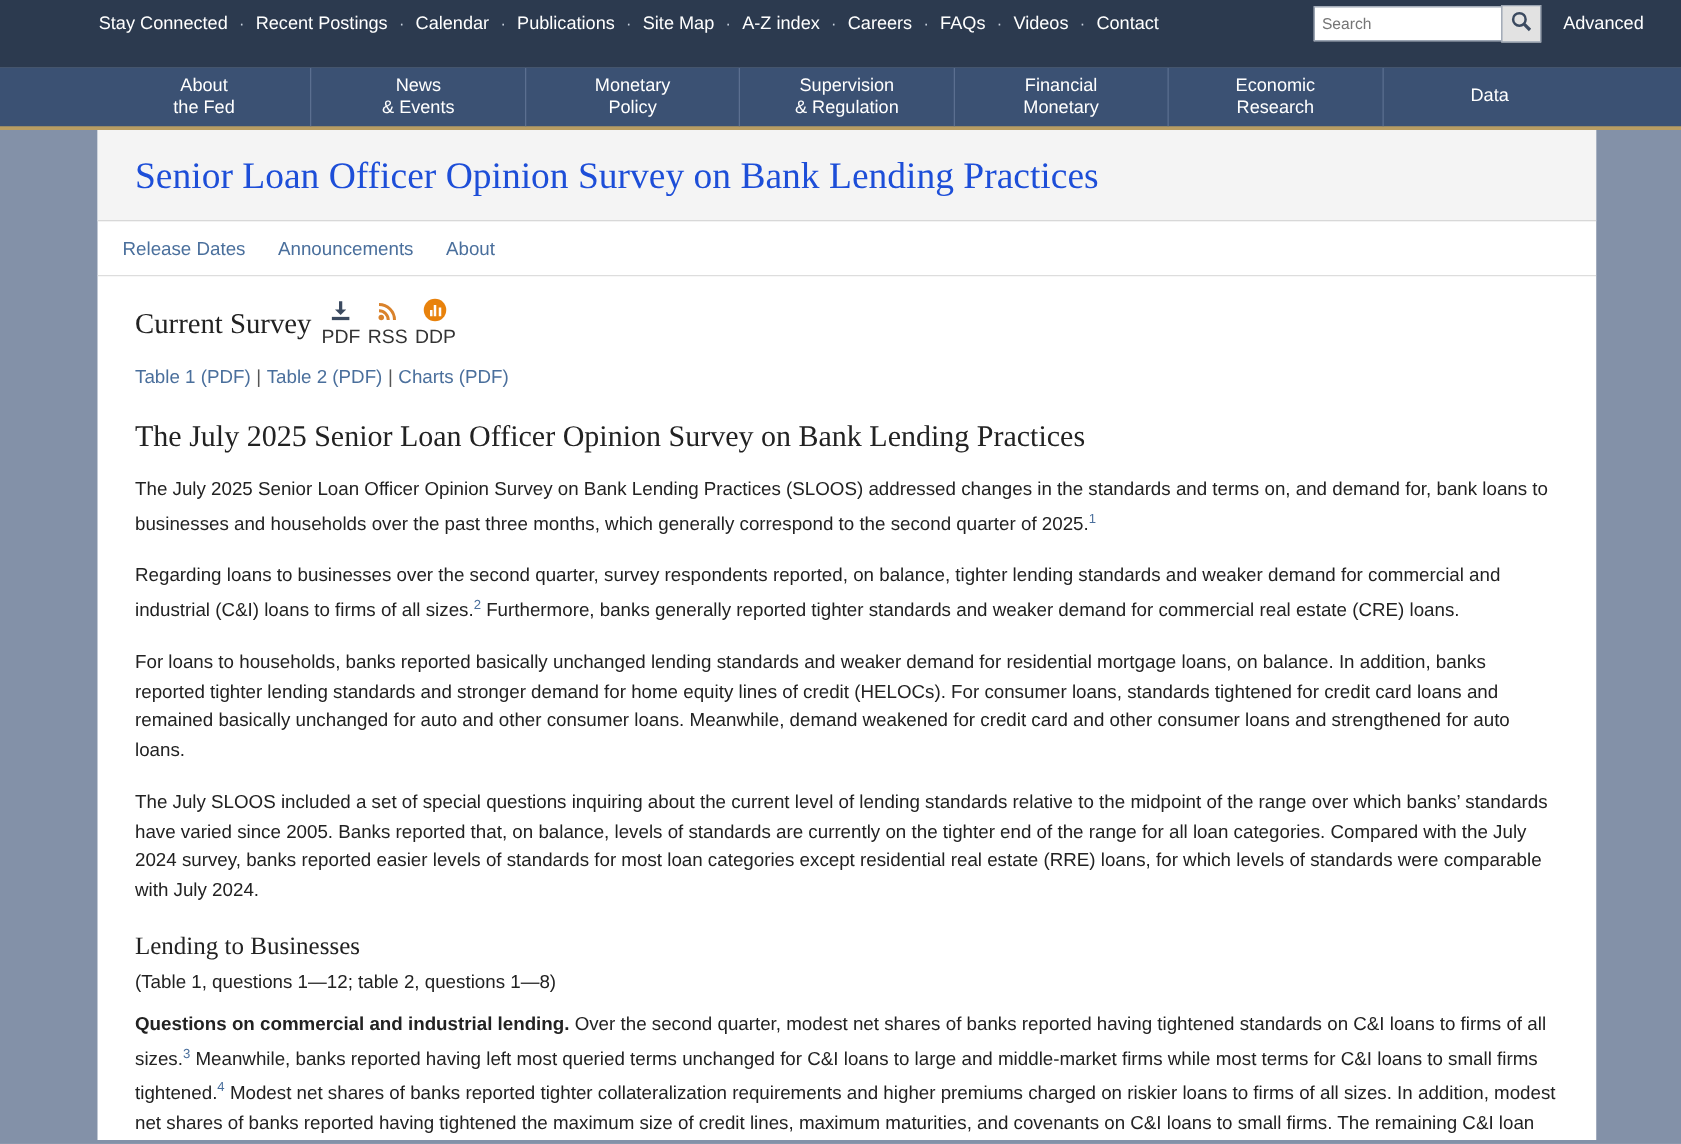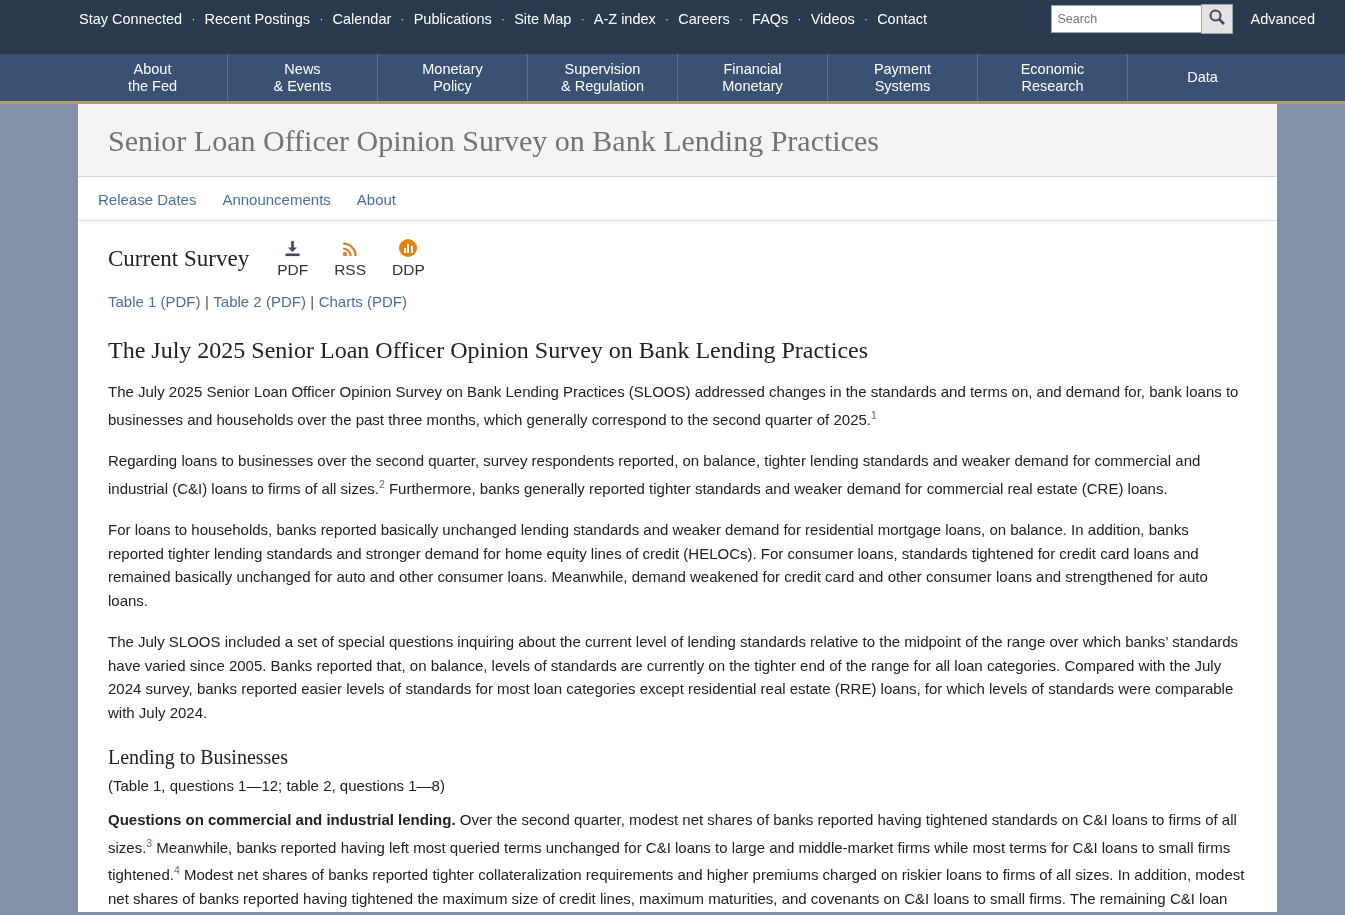--- a/index.html
+++ b/index.html
@@ -104,21 +104,21 @@
     position: relative;
   }
   .page-header {
     background: #f4f4f4;
     border-bottom: 1px solid #d8d8d8;
     padding: 20px 0 18px 30px;
   }
   .page-title {
     font-family: "Liberation Serif", serif;
     font-size: 30px;
-    color: #737373;
+    color: #1d4ed8;
     margin: 0;
     font-weight: normal;
   }
   .subnav {
     border-bottom: 1px solid #dddddd;
     padding: 14px 0 12px 20px;
     display: flex;
     gap: 26px;
   }
   .subnav a {
@@ -127,21 +127,21 @@
     text-decoration: none;
   }
 
   .content {
     padding: 18px 30px 0 30px;
   }
 
   .survey-head {
     display: flex;
     align-items: center;
-    gap: 20px;
+    gap: 0;
     margin-bottom: 12px;
   }
   .survey-head h2 {
     font-family: "Liberation Serif", serif;
     font-size: 23px;
     font-weight: normal;
     color: #222;
     margin: 0 8px 0 0;
   }
   .fmt-link {
@@ -257,24 +257,20 @@
   </div>
   <div class="mainnav-item">
     <span>Supervision</span>
     <span>&amp; Regulation</span>
   </div>
   <div class="mainnav-item">
     <span>Financial</span>
     <span>Monetary</span>
   </div>
   <div class="mainnav-item">
-    <span>Payment</span>
-    <span>Systems</span>
-  </div>
-  <div class="mainnav-item">
     <span>Economic</span>
     <span>Research</span>
   </div>
   <div class="mainnav-item">
     <span>Data</span>
     <span></span>
   </div>
 </div>
 
 <div class="page">

